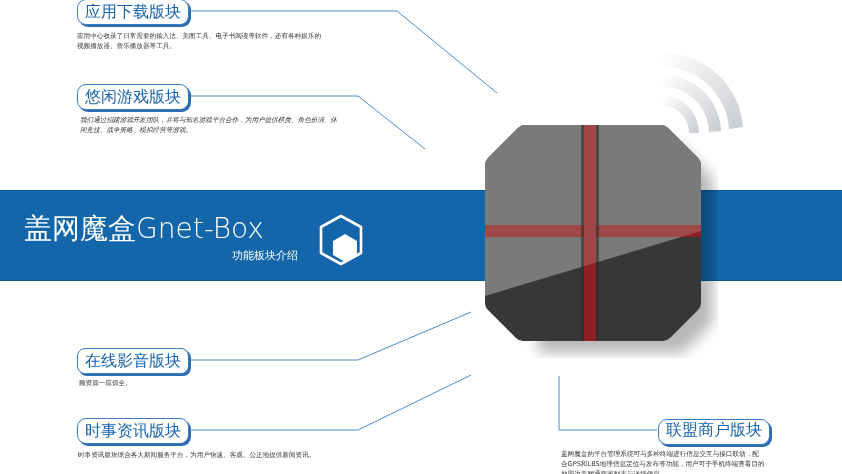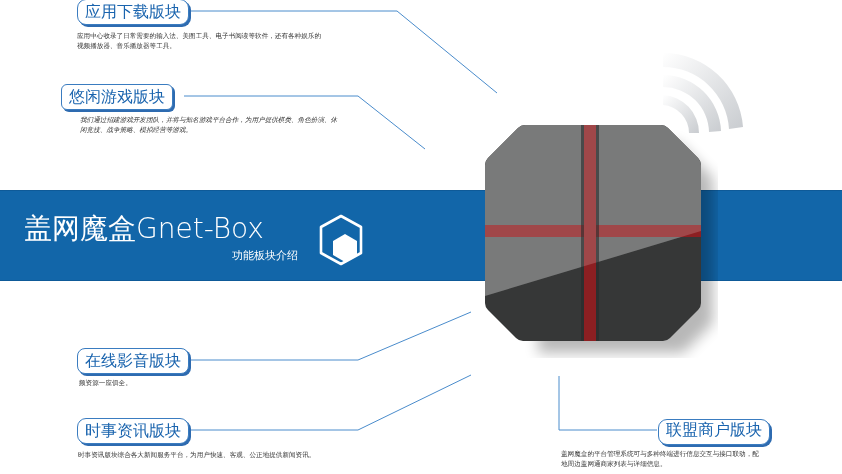--- a/index.html
+++ b/index.html
@@ -92,33 +92,34 @@
     <rect x="118" y="0" width="3" height="240" fill="#2a2a2a" opacity="0.6"></rect>
   </g>
 </svg>
 
 <div class="pill" style="left:77px; top:-1px;">应用下载版块</div>
 <div class="desc" style="left:77px; top:31px;">
   <div>应用中心收录了日常需要的输入法、美图工具、电子书阅读等软件，还有各种娱乐的</div>
   <div>视频播放器、音乐播放器等工具。</div>
 </div>
 
-<div class="pill" style="left:61px; top:84px;border-radius:6px;">悠闲游戏版块</div>
+<div class="pill" style="left:77px; top:84px;">悠闲游戏版块</div>
 <div class="desc" style="left:80px; top:115px;font-style:italic;">
   <div>我们通过招建游戏开发团队，并将与知名游戏平台合作，为用户提供棋类、角色扮演、休</div>
   <div>闲竞技、战争策略、模拟经营等游戏。</div>
 </div>
 
 <div class="pill" style="left:77px; top:348px;border-radius:8px;">在线影音版块</div>
 <div class="desc" style="left:79px; top:378px;">
   <div>频资源一应俱全。</div>
 </div>
 
 <div class="pill" style="left:77px; top:418px;">时事资讯版块</div>
 <div class="desc" style="left:78px; top:450px;">
   <div>时事资讯版块综合各大新闻服务平台，为用户快速、客观、公正地提供新闻资讯。</div>
 </div>
 
 <div class="pill" style="left:658px; top:419px;font-family:Liberation Mono, monospace;">联盟商户版块</div>
 <div class="desc" style="left:561px; top:449px; width:240px;">
   <div>盖网魔盒的平台管理系统可与多种终端进行信息交互与接口联动，配</div>
+  <div>合GPS和LBS地理信息定位与发布等功能，用户可于手机终端查看目的</div>
   <div>地周边盖网通商家列表与详细信息。</div>
 </div>
 
 </body></html>

